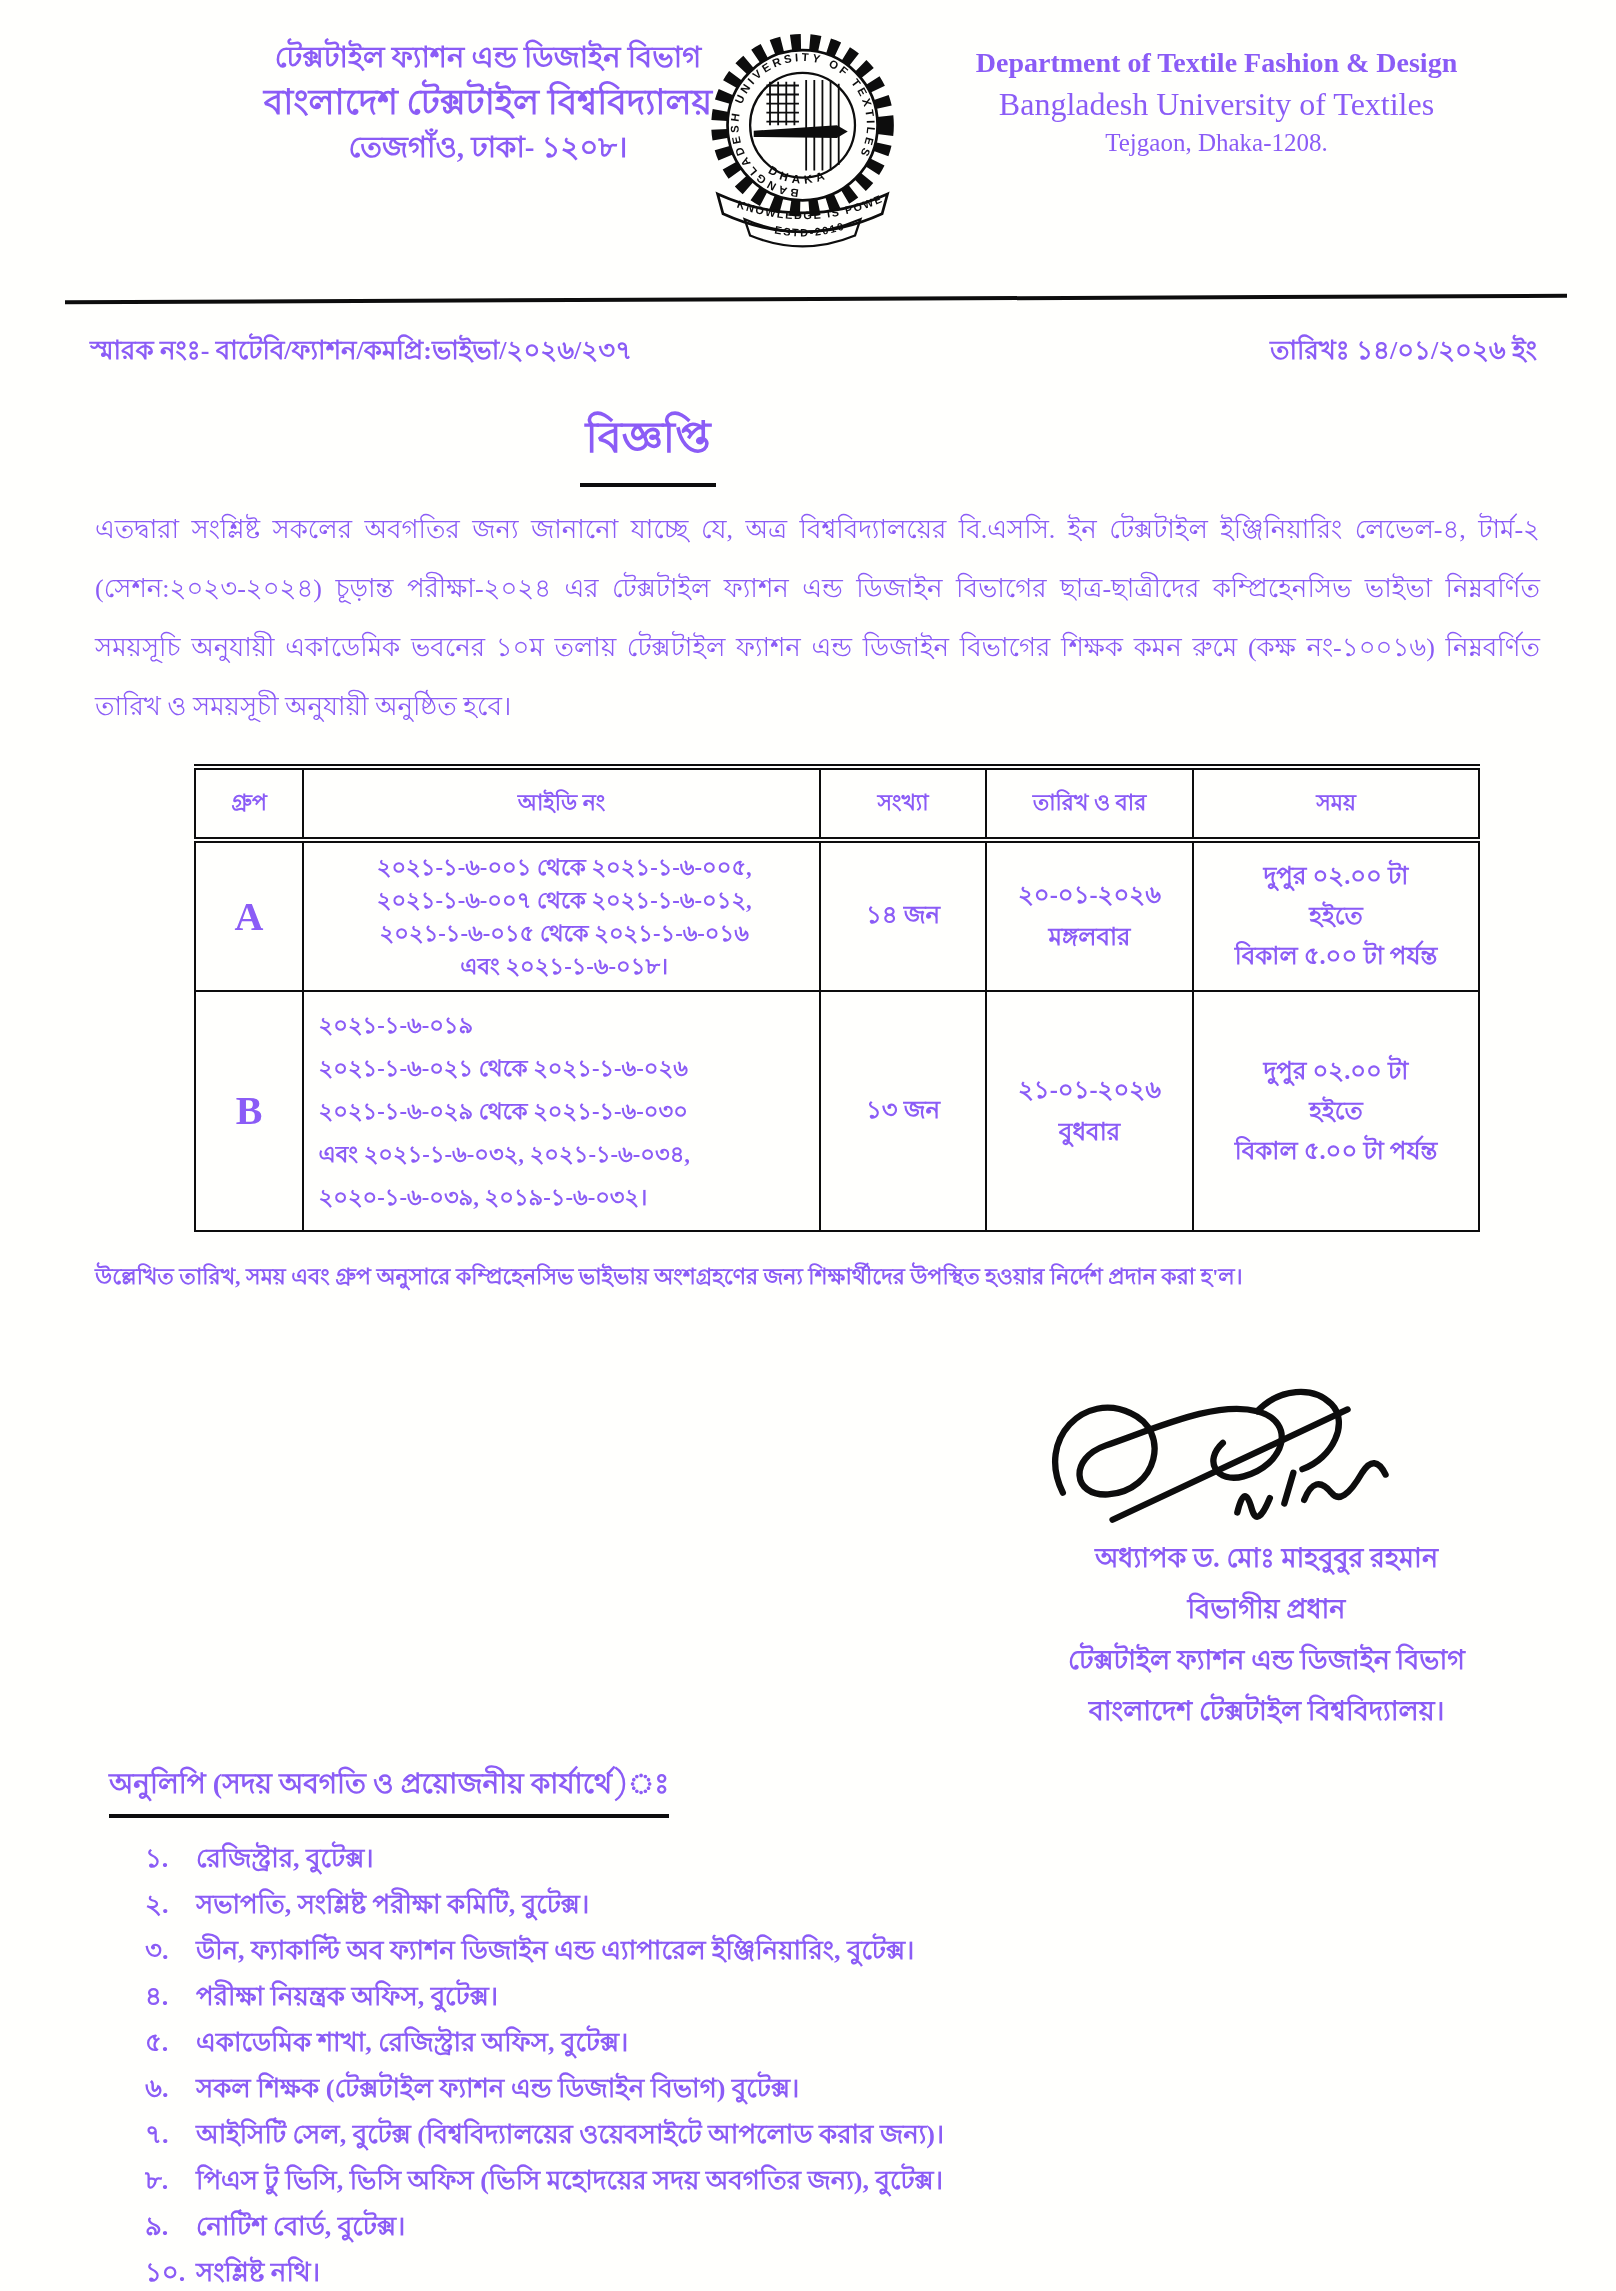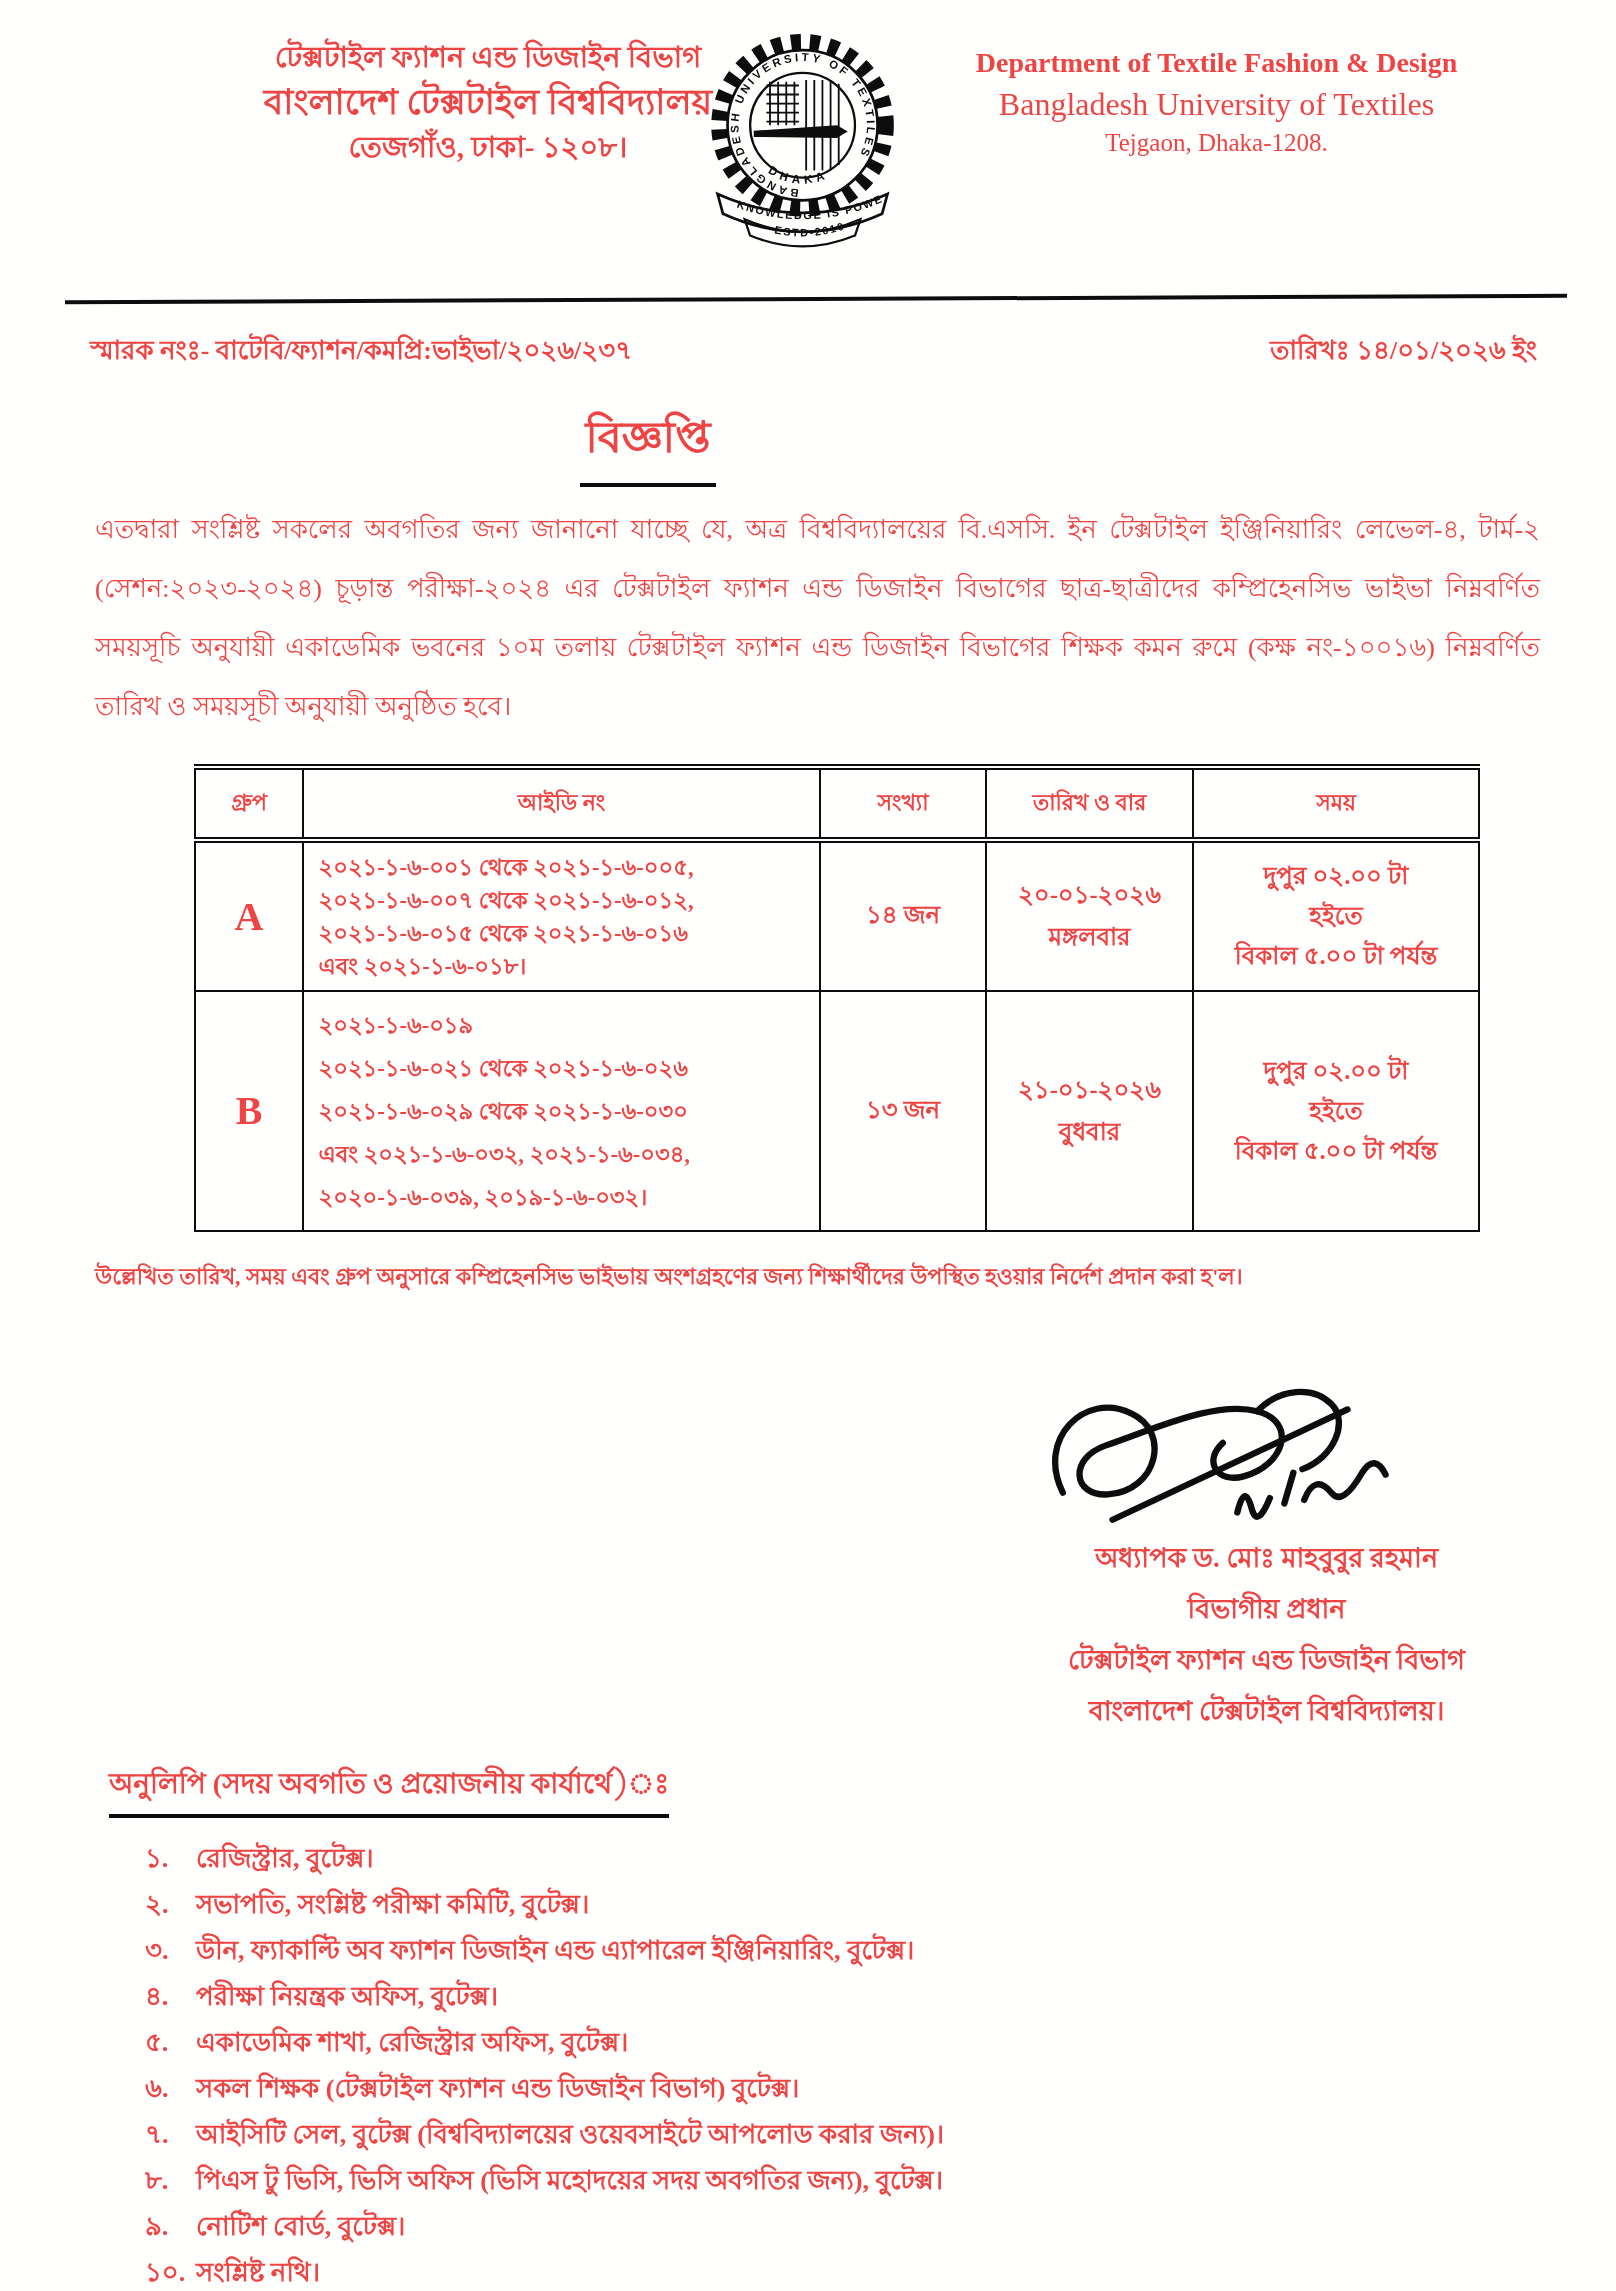--- a/index.html
+++ b/index.html
@@ -1,21 +1,21 @@
 <!DOCTYPE html>
 <html style="font-size:14.5px"><head>
 <meta charset="utf-8">
 <style>
   html,body{margin:0;padding:0;background:#e8e8e4;}
   .sheet{
     position:relative;
     width:1617px;height:2291px;
     margin:0 auto;
     background:#fffffd;
-    color:#ef4444;
+    color:#8b5cf6;
     font-family:"Liberation Serif","DejaVu Serif",serif;
     overflow:hidden;
   }
   .abs{position:absolute;}
   
   .hdr-left{left:194px;top:36px;width:588px;text-align:center;font-weight:700;}
   .hdr-left .l1{font-size:29px;line-height:43px;}
   .hdr-left .l2{font-size:35px;line-height:47px;}
   .hdr-left .l3{font-size:29px;line-height:43px;}
   .hdr-right{left:918px;top:43px;width:597px;text-align:center;}
@@ -37,21 +37,21 @@
   .sched col.c4{width:207px;} .sched col.c5{width:286px;}
   .sched td,.sched th{border:2.7px solid #0d0d0d;vertical-align:middle;}
   .sched thead th{border-top:6.3px double #0d0d0d;border-bottom:6.3px double #0d0d0d;
     font-size:22px;font-weight:700;height:65px;text-align:center;}
   .grp{font-family:"Liberation Serif",serif;font-size:40px;font-weight:700;text-align:center;}
   .ids{padding:7.2px 9px 5.4px 14.5px;font-size:22.6px;font-weight:600;}
   .rowA .ids div{line-height:33px;}
   .rowB .ids div{line-height:43px;}
   .cnum,.cdate,.ctime{text-align:center;font-size:24.4px;font-weight:600;}
   .cdate div{line-height:42px;} .ctime div{line-height:40px;}
-  .rowA>td{height:134px;} .rowB>td{height:226px;margin-top:24px;}
+  .rowA>td{height:134px;text-align:center;} .rowB>td{height:226px;margin-top:24px;}
   
   .closing{left:95px;top:1247px;width:1445px;font-size:22px;font-weight:600;line-height:60px;text-align:justify;}
   
   .sig-scribble{left:986px;top:1375px;width:452px;height:172px;}
   .sig-block{left:932px;top:1533px;width:669px;text-align:center;font-size:27px;font-weight:700;}
   .sig-block div{line-height:51px;}
   
   .cc-head{left:109px;top:1762px;font-size:28px;font-weight:700;}
   .cc-head span{display:inline-block;border-bottom:4.5px solid #0d0d0d;padding-bottom:5.4px;}
   .cc-list{left:145px;top:1836px;width:1357px;list-style:none;margin:0;padding:0;font-size:26px;font-weight:600;}

